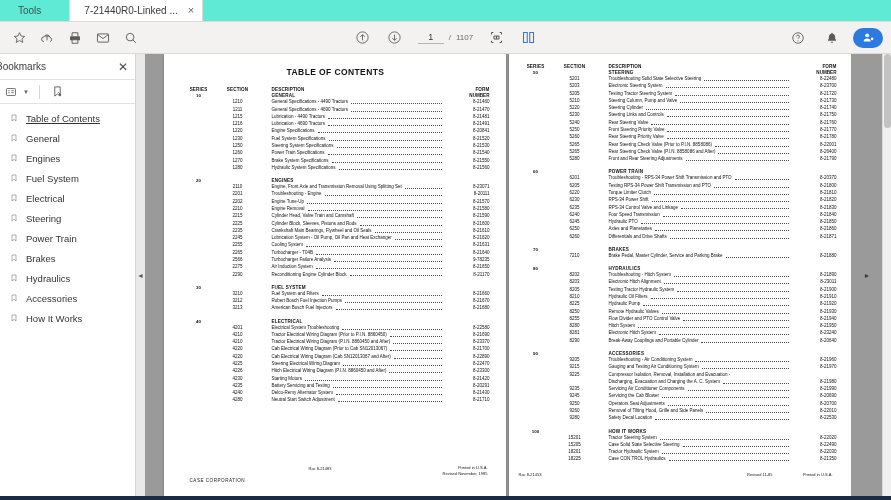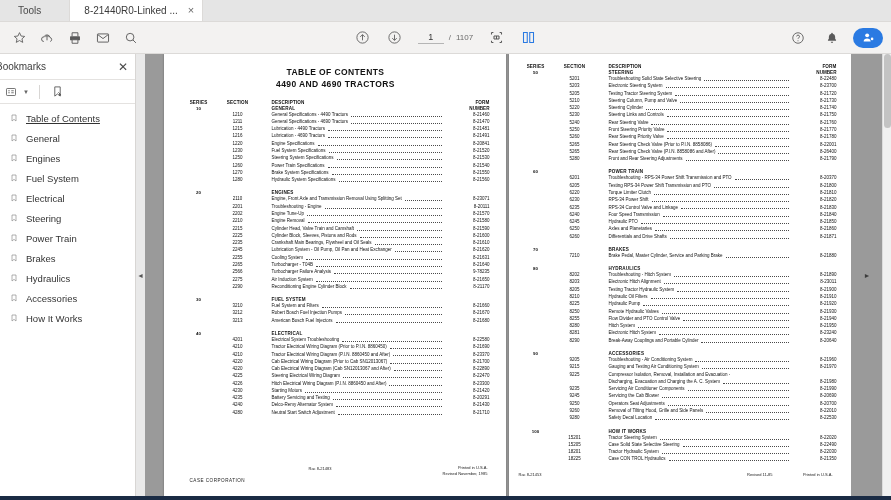--- a/index.html
+++ b/index.html
@@ -6,21 +6,21 @@
   html, body {
     width: 891px; height: 500px;
     font-family: "Liberation Sans", sans-serif;
     background: #ffffff;
     overflow: hidden;
   }
   #app { position: relative; width: 891px; height: 500px; display: flex; flex-direction: column; }
 
   
   .tabstrip {
-    height: 22px; background: #e5e5e5; display: flex; align-items: stretch;
+    height: 22px; background: #5eead4; display: flex; align-items: stretch;
     border-bottom: 1px solid #dcdad8; flex: 0 0 22px;
   }
   .tab {
     display: flex; align-items: center; padding: 0 12px;
     font-size: 10px; color: #3b3b3b; white-space: nowrap;
   }
   .tab.tools { color: #4a4a4a; padding: 0 18px; }
   .tab.active {
     background: #ffffff; border-left: 1px solid #dcdad8; border-right: 1px solid #dcdad8;
     position: relative; top: 0; padding: 0 8px 0 14px;
@@ -166,21 +166,21 @@
 </head>
 <body>
 
 <div id="app">
 
   <div class="tabstrip">
     <div class="tab tools">
       <span class="tab-label">Tools</span>
     </div>
     <div class="tab active">
-      <span class="tab-label">8-21440R0-Linked ...</span>
+      <span class="tab-label">7-21440R0-Linked ...</span>
       <span class="close-x">×</span>
     </div>
   </div>
 
   <div class="toolbar">
     <div class="tb-left">
       <div class="ticon">
         <svg width="13" height="13" viewBox="0 0 24 24" fill="none" stroke="currentColor" stroke-width="1.6">
             <polygon points="12,3 14.9,9.3 21.6,10 16.5,14.5 18,21 12,17.6 6,21 7.5,14.5 2.4,10 9.1,9.3"></polygon>
           </svg>
@@ -389,21 +389,20 @@
     <div class="gutter-left">
       <span class="collapse">◄</span>
     </div>
 
     <div class="docarea">
       <div class="pages-wrap">
 
         <div class="page left">
           <div class="doc-title">
             <div>TABLE OF CONTENTS</div>
-            <div>4490 AND 4690 TRACTORS</div>
           </div>
           <div class="cols-head">
             <div class="c-series">SERIES</div>
             <div class="c-section">SECTION</div>
             <div class="c-desc">DESCRIPTION</div>
             <div class="c-form">FORM</div>
           </div>
           <div id="left-body">
               <div class="grp-head">
                 <div class="series-no">10</div>

